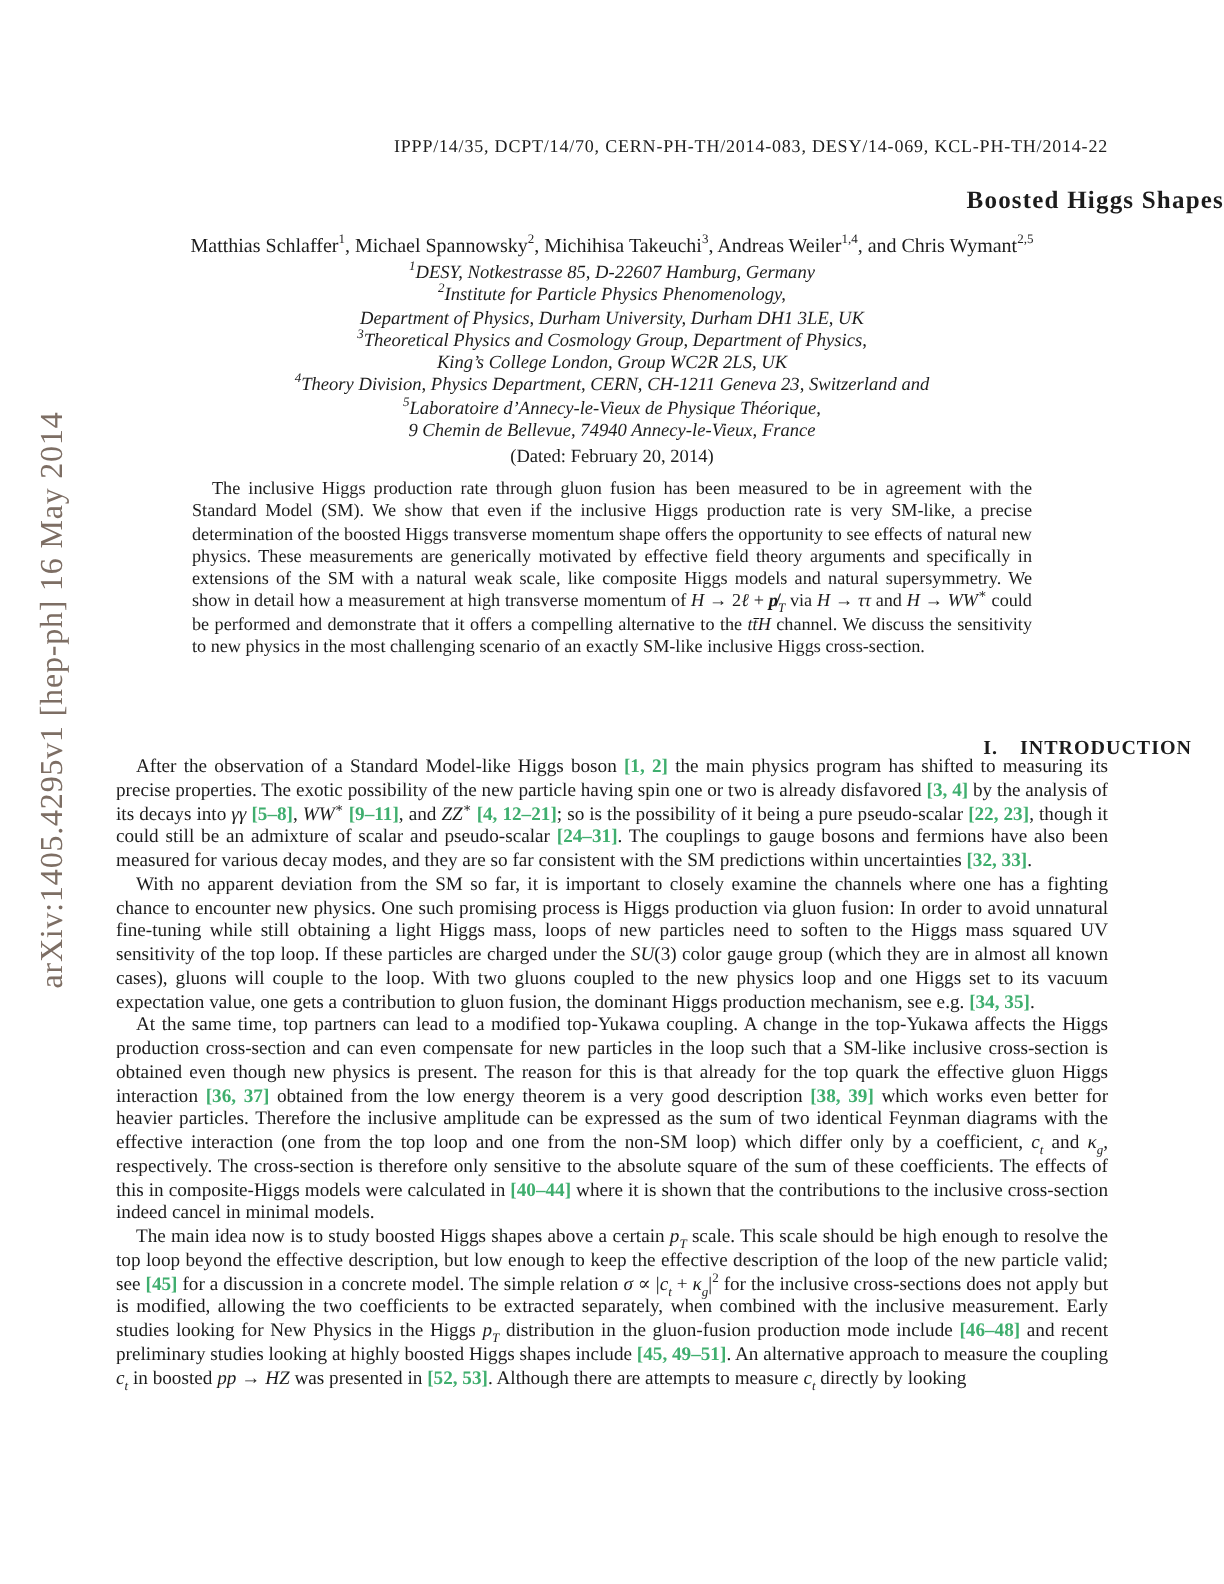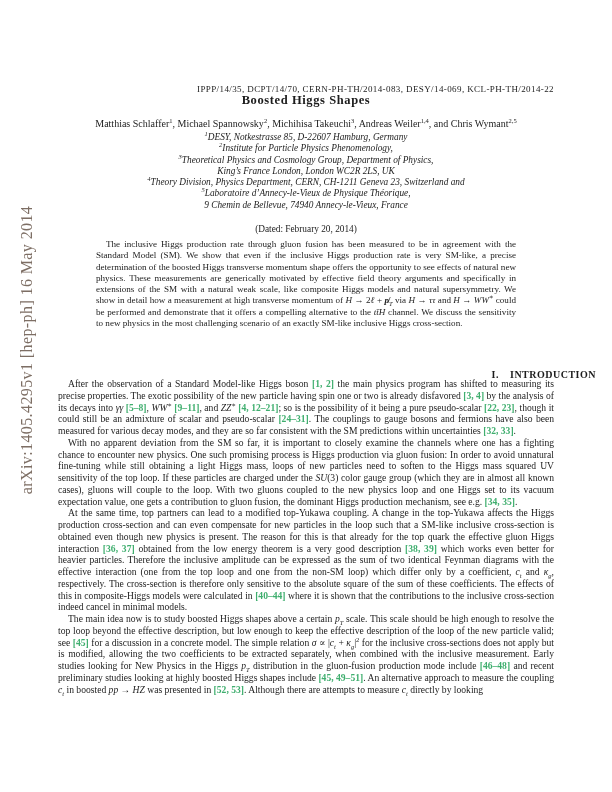--- a/index.html
+++ b/index.html
@@ -24,31 +24,31 @@
     transform:translate(-50%,-50%) rotate(-90deg);
     transform-origin:center;
     white-space:nowrap;
     font-size:16px;
     letter-spacing:0.4px;
     color:var(--stamp-color);
   }
 
   .report{
     position:absolute;
-    top:84px;right:58px;
+    top:68px;right:58px;
     font-size:9px;
     letter-spacing:0.4px;
     text-align:right;
   }
 
   .title{
     position:absolute;
     top:93px;left:0;right:0;
     margin:0;
-    text-align:center;
+    text-align:right;
     font-size:12.5px;
     font-weight:bold;
     letter-spacing:0.6px;
   }
 
   .authors{
     position:absolute;
     top:118px;left:0;right:0;
     text-align:center;
     font-size:10px;
@@ -111,22 +111,23 @@
 
   <div class="report">IPPP/14/35, DCPT/14/70, CERN-PH-TH/2014-083, DESY/14-069, KCL-PH-TH/2014-22</div>
 
   <h1 class="title">Boosted Higgs Shapes</h1>
 
   <div class="authors">Matthias Schlaffer<sup>1</sup>, Michael Spannowsky<sup>2</sup>, Michihisa Takeuchi<sup>3</sup>, Andreas Weiler<sup>1,4</sup>, and Chris Wymant<sup>2,5</sup></div>
 
   <div class="affils">
       <div class="affil-line"><sup>1</sup>DESY, Notkestrasse 85, D-22607 Hamburg, Germany</div>
       <div class="affil-line"><sup>2</sup>Institute for Particle Physics Phenomenology,</div>
+      <div class="affil-line">Department of Physics, Durham University, Durham DH1 3LE, UK</div>
       <div class="affil-line"><sup>3</sup>Theoretical Physics and Cosmology Group, Department of Physics,</div>
-      <div class="affil-line">King’s France London, London WC2R 2LS, UK</div>
+      <div class="affil-line">King’s College London, Group WC2R 2LS, UK</div>
       <div class="affil-line"><sup>4</sup>Theory Division, Physics Department, CERN, CH-1211 Geneva 23, Switzerland and</div>
       <div class="affil-line"><sup>5</sup>Laboratoire d’Annecy-le-Vieux de Physique Théorique,</div>
       <div class="affil-line">9 Chemin de Bellevue, 74940 Annecy-le-Vieux, France</div>
     </div>
 
   <div class="dated">(Dated: February 20, 2014)</div>
 
   <div class="abstract">The inclusive Higgs production rate through gluon fusion has been measured to be in agreement with the Standard Model (SM). We show that even if the inclusive Higgs production rate is very SM-like, a precise determination of the boosted Higgs transverse momentum shape offers the opportunity to see effects of natural new physics. These measurements are generically motivated by effective field theory arguments and specifically in extensions of the SM with a natural weak scale, like composite Higgs models and natural supersymmetry. We show in detail how a measurement at high transverse momentum of <i>H</i> → 2<i>ℓ</i> + <b><i>p̸</i></b><sub><i>T</i></sub> via <i>H</i> → <i>ττ</i> and <i>H</i> → <i>WW</i><sup>∗</sup> could be performed and demonstrate that it offers a compelling alternative to the <i>tt̄H</i> channel. We discuss the sensitivity to new physics in the most challenging scenario of an exactly SM-like inclusive Higgs cross-section.</div>
 
   <h2 class="section">I.  INTRODUCTION</h2>

